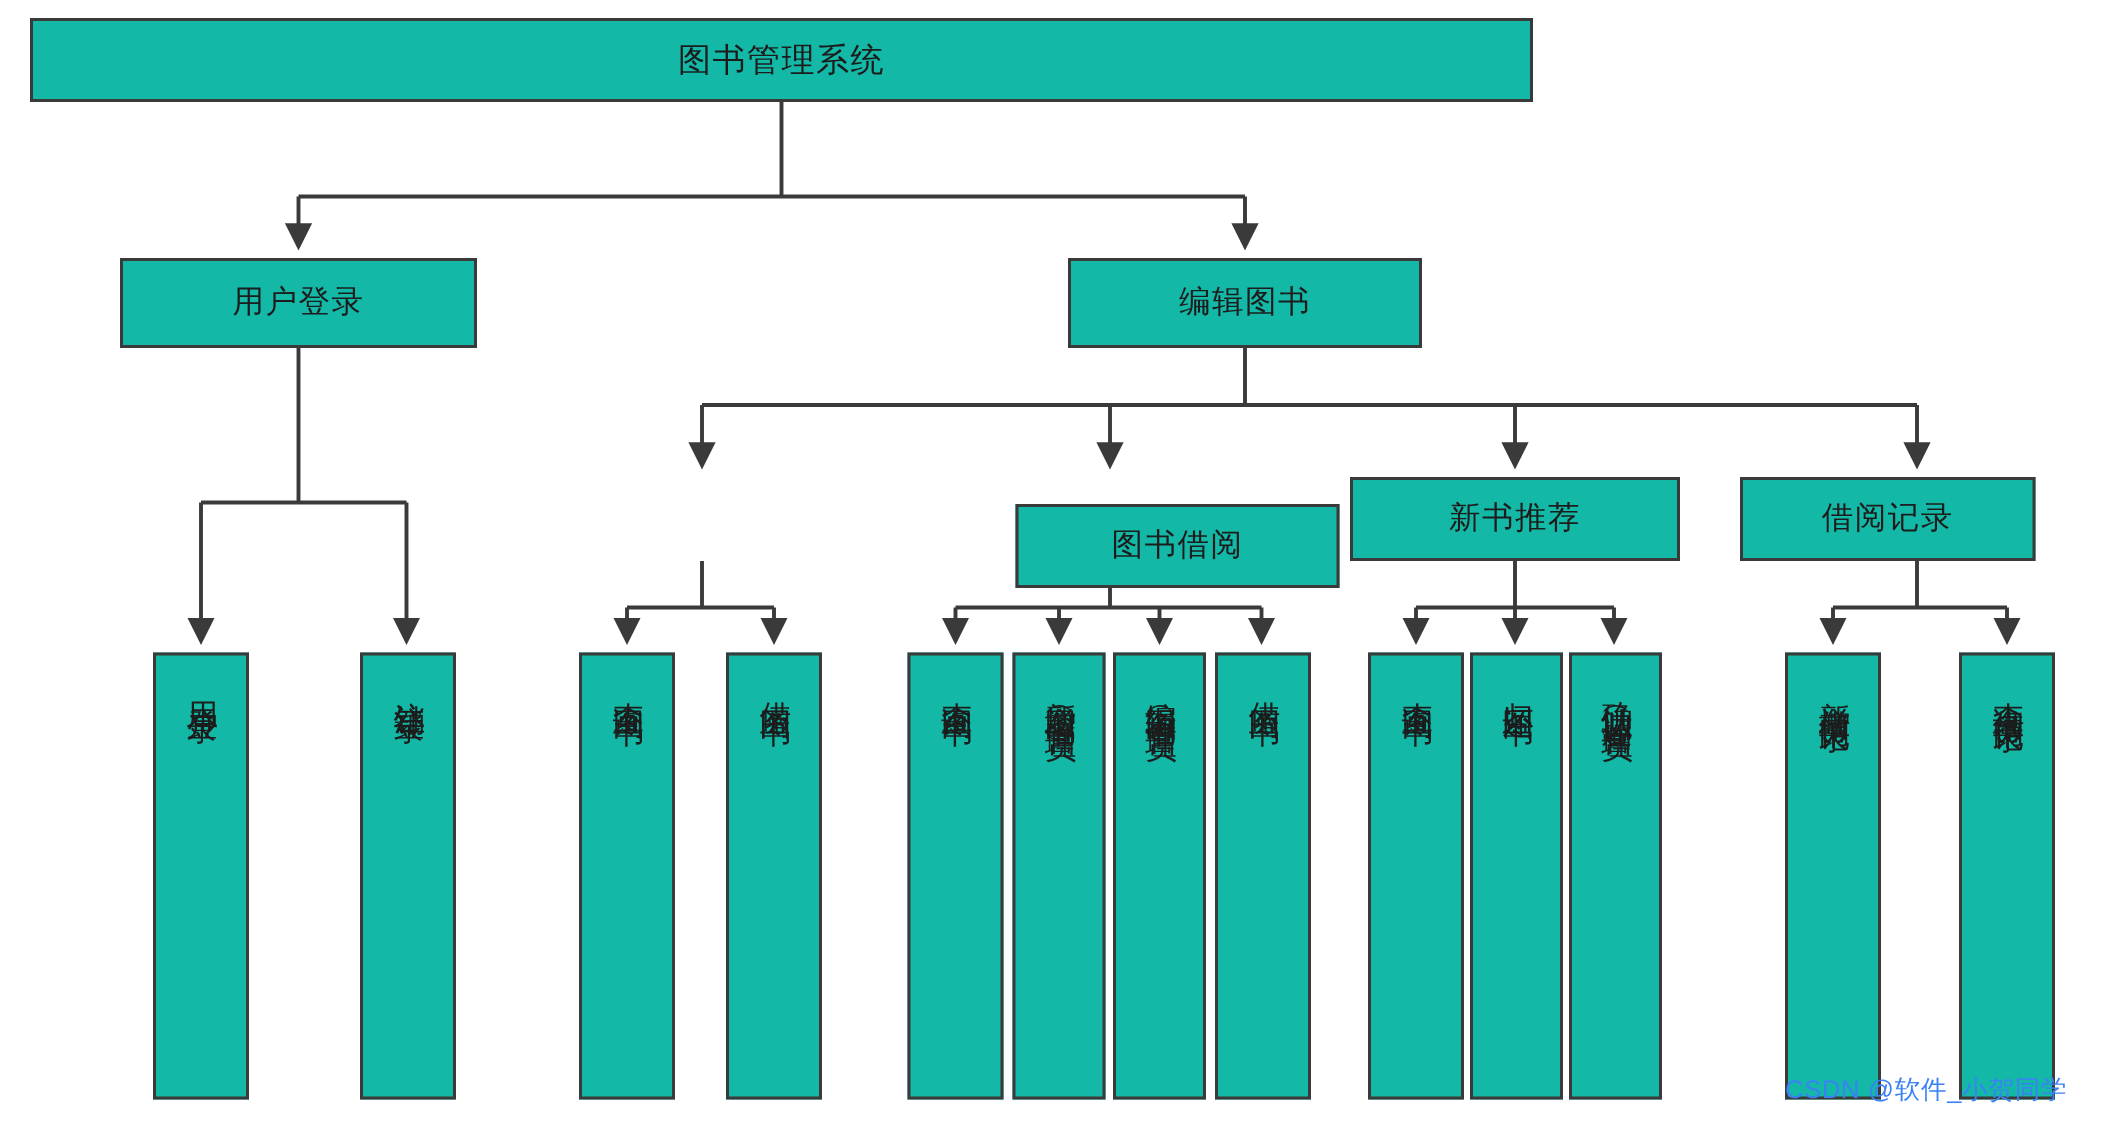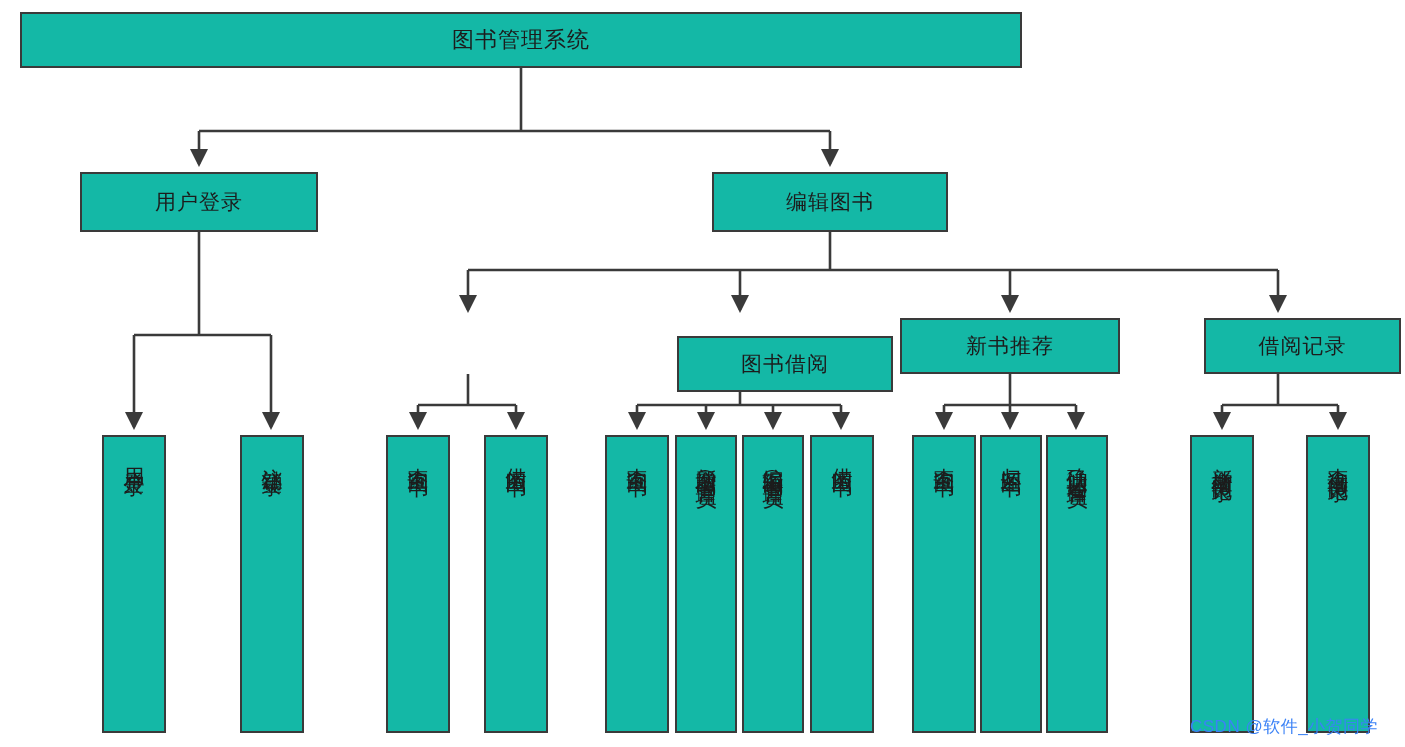--- a/index.html
+++ b/index.html
@@ -134,21 +134,21 @@
   <div class="node horiz" style="left:712px; top:172px; width:236px; height:60px;">
     <span>编辑图书</span>
   </div>
 
   <div class="node horiz" style="left:630px; top:336px; width:216px; height:56px;margin-left:47px;">
     <span>图书借阅</span>
   </div>
   <div class="node horiz" style="left:900px; top:318px; width:220px; height:56px;">
     <span>新书推荐</span>
   </div>
-  <div class="node horiz" style="left:1204px; top:318px; width:197px; height:56px;">
+  <div class="node horiz" style="left:1160px; top:318px; width:197px; height:56px;">
     <span>借阅记录</span>
   </div>
 
   <div class="node vert" style="left:102px; top:435px; width:64px; height:298px;">
     <span class="vtext">用户登录</span>
   </div>
   <div class="node vert" style="left:240px; top:435px; width:64px; height:298px;">
     <span class="vtext">注销登录</span>
   </div>
 

